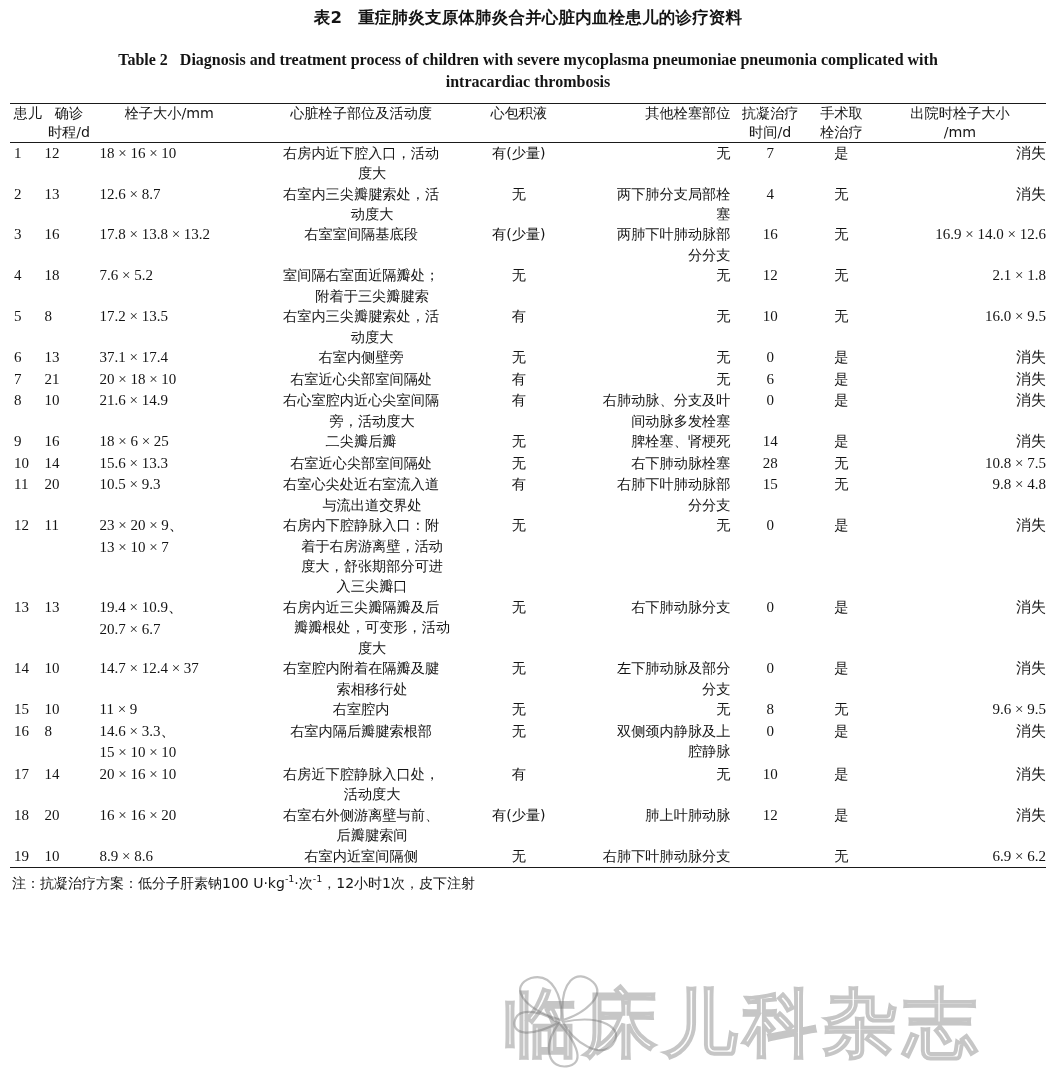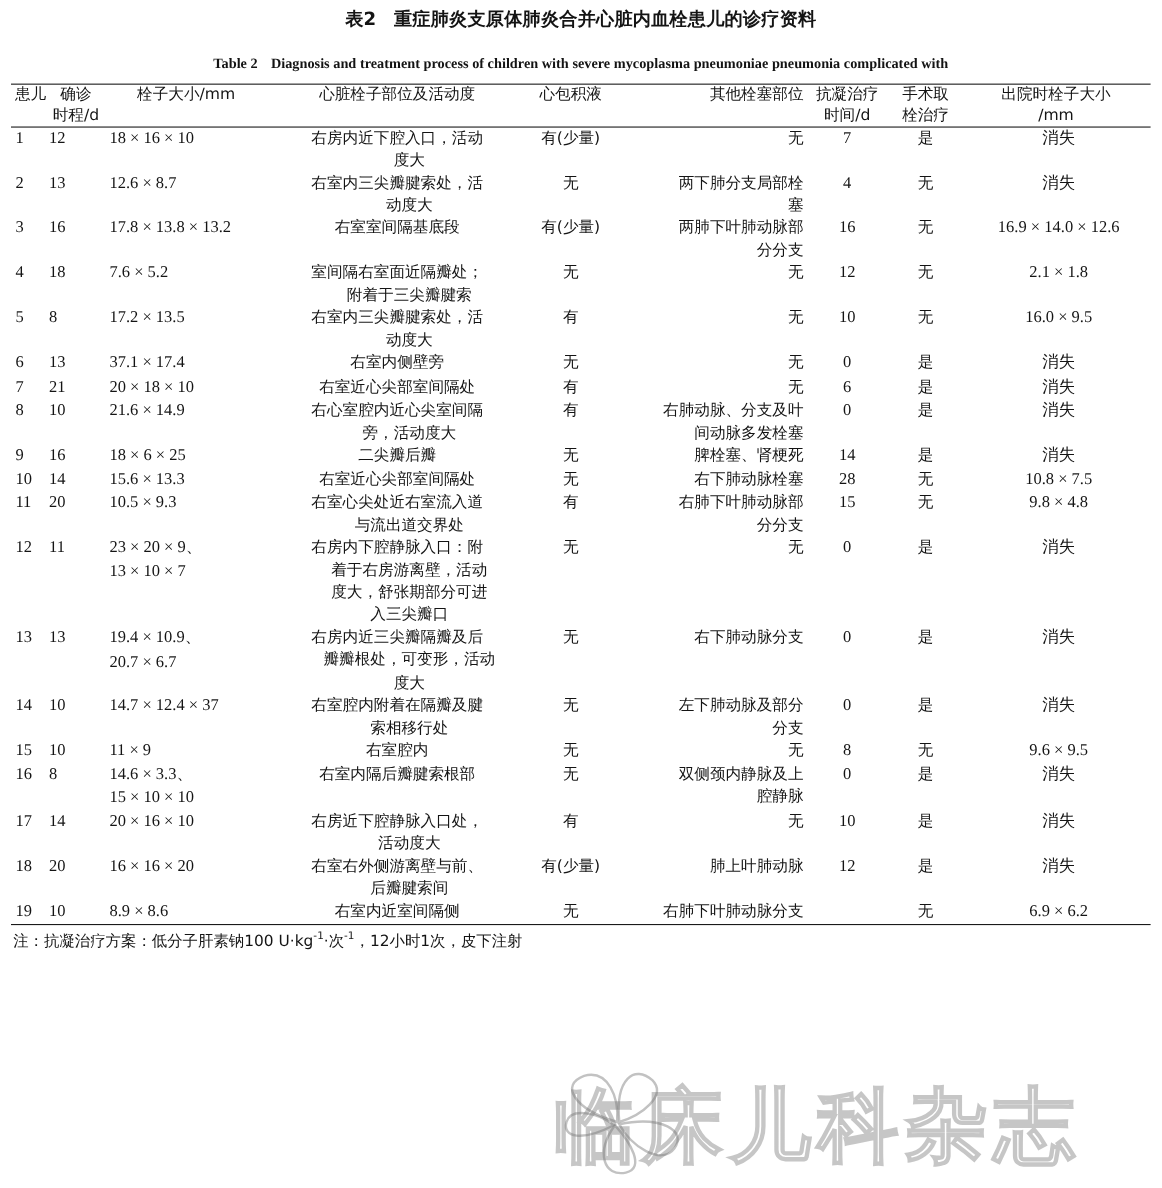--- a/index.html
+++ b/index.html
@@ -36,21 +36,21 @@
     letter-spacing: 0.2px;
     line-height: 1.5;
     margin-bottom: 18px;
     white-space: nowrap;
   }
   .title-cn .tnum {
     margin-right: 16px;
   }
   .title-en {
     font-family: "Liberation Serif", "DejaVu Serif", serif;
-    font-size: 13px;
+    font-size: 16px;
     font-weight: bold;
     line-height: 1.42;
     padding: 0 20px;
   }
   .title-en .tnum {
     margin-right: 12px;
   }
 
   
   .table-wrap {
@@ -103,21 +103,21 @@
 
   
   .c-id      { width: 34px;  text-align: left;   padding-left: 4px !important; }
   .c-days    { width: 48px;  }
   .c-size    { width: 148px; text-align: left;   padding-left: 6px !important; margin-left: 40px; }
   .c-site    { width: 230px; text-align: center; }
   .c-peri    { width: 80px;  text-align: center; }
   .c-other   { width: 168px; text-align: right; }
   .c-antico  { width: 78px;  text-align: center; }
   .c-surg    { width: 62px;  text-align: center; }
-  .c-disch   { width: 170px; text-align: center;  padding-left: 6px !important; }
+  .c-disch   { width: 170px; text-align: right;  padding-left: 6px !important; }
 
   thead .c-id, thead .c-size, thead .c-disch { text-align: center; padding-left: 1px !important; }
   .hdr-l1 { display: block; }
   .hdr-l2 { display: block; }
   .l1 { display: block; }
   .ln { display: block; }
   .c-site .ln { padding-left: 22px; }
   .c-other .ln { padding-left: 4px; }
   .c-size .ln { padding-left: 0px; }
 
@@ -161,20 +161,21 @@
 <body>
 
 <div class="page">
 
   <div class="title-block">
     <div class="title-cn">
       <span class="tnum">表2</span><span>重症肺炎支原体肺炎合并心脏内血栓患儿的诊疗资料</span>
     </div>
     <div class="title-en">
       <span class="tnum">Table 2</span><span>Diagnosis and treatment process of children with severe mycoplasma pneumoniae pneumonia complicated with</span>
+      <div>intracardiac thrombosis</div>
     </div>
   </div>
 
   <div class="table-wrap">
     <div class="rule-top"></div>
     <table class="tbl">
       <colgroup>
         <col class="c-id">
           <col class="c-days">
           <col class="c-size">

